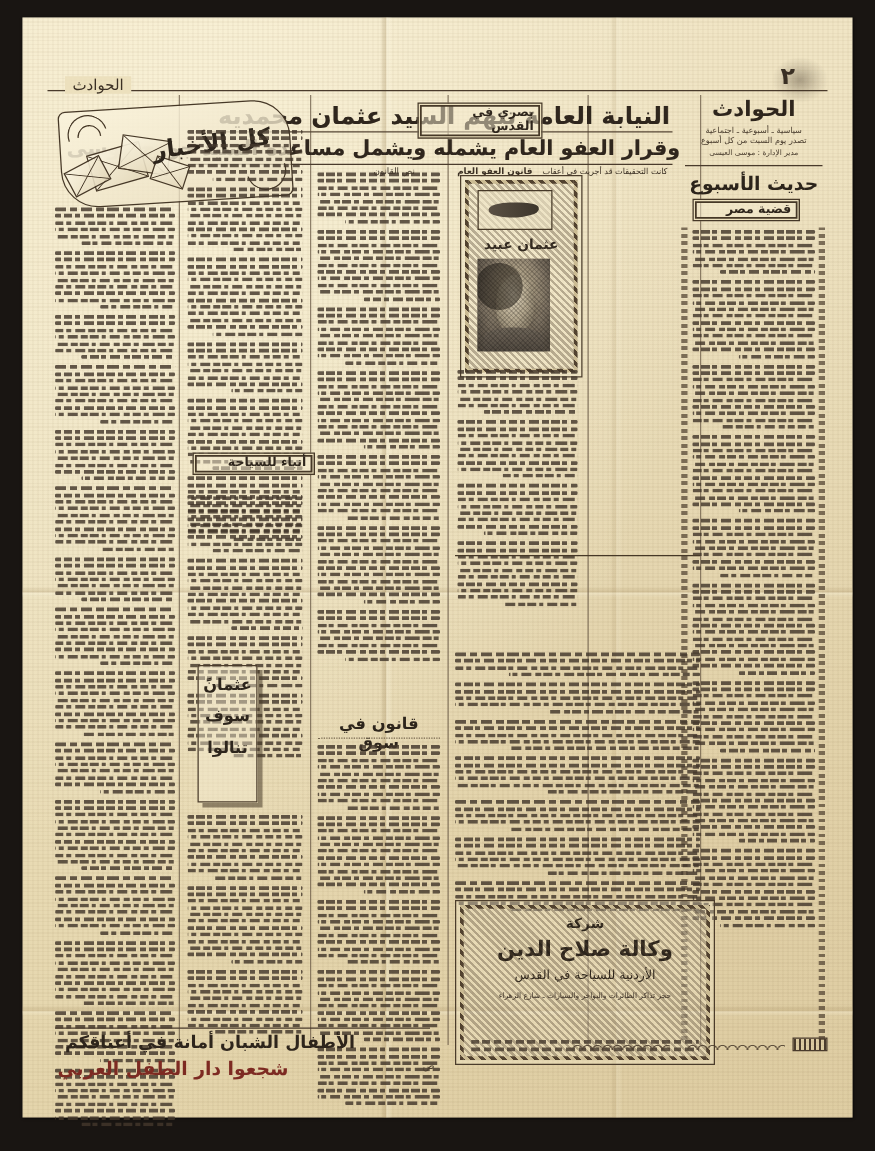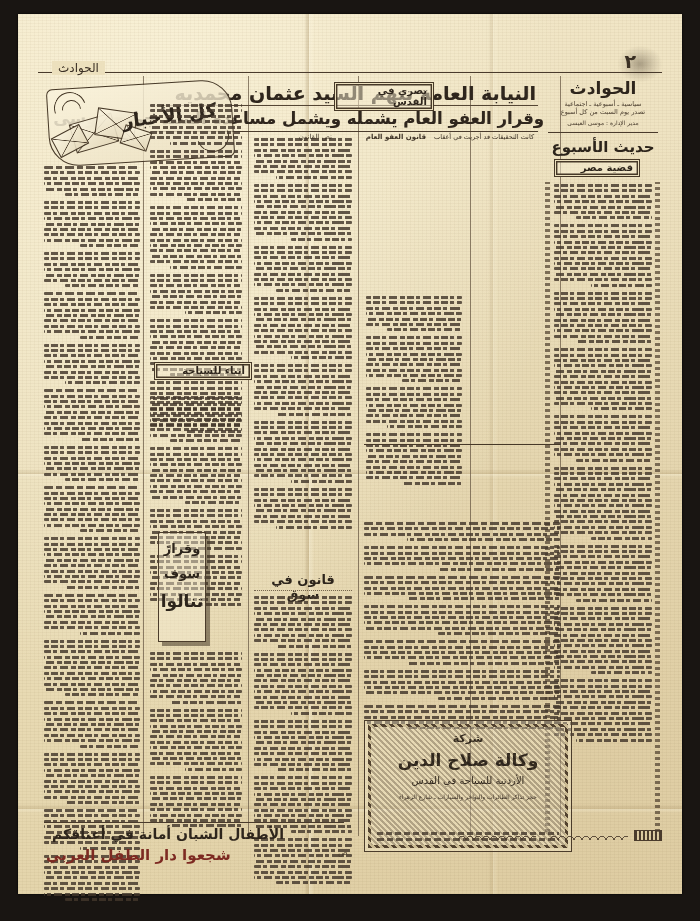--- a/index.html
+++ b/index.html
@@ -682,23 +682,23 @@
             <div class="ln"></div>
             <div class="ln"></div>
             <div class="ln"></div>
             <div class="ln"></div>
             <div class="ln"></div>
             <div class="ln short"></div>
           </div>
       </div>
 
       <div class="adbox shadow3d" style="left:120px;top:500px;width:46px;height:108px;">
-        <div class="adtitle" style="font-size:13px;margin-top:8px;">وقرارً</div>
+        <div class="adtitle" style="font-size:13px;margin-top:8px;">عثمانً</div>
         <div class="adtitle" style="font-size:13px;margin-top:10px;text-align:center;">سوف</div>
-        <div class="adtitle" style="font-size:17px;margin-top:10px;">تنالوا</div>
+        <div class="adtitle" style="font-size:13px;margin-top:10px;">تنالوا</div>
       </div>
 
       <div class="col" style="left:112px;top:620px;width:92px;">
         <div class="para">
             <div class="ln"></div>
             <div class="ln"></div>
             <div class="ln"></div>
             <div class="ln"></div>
             <div class="ln"></div>
             <div class="ln"></div>
@@ -883,20 +883,30 @@
             <div class="ln"></div>
             <div class="ln"></div>
             <div class="ln"></div>
             <div class="ln"></div>
             <div class="ln"></div>
             <div class="ln"></div>
             <div class="ln short2"></div>
           </div>
       </div>
 
+      <div class="ornbox" style="left:330px;top:108px;width:86px;height:150px;">
+        <div style="position:absolute;left:13px;top:11px;width:58px;height:30px;border:1.1px solid #463827;background:rgba(236,226,197,.6);">
+          <div style="position:absolute;left:8px;top:9px;width:40px;height:12px;border-radius:50% 40% 60% 50%;background:linear-gradient(90deg,#5a5044,#3d362c);"></div>
+        </div>
+        <div class="caption" style="position:absolute;left:0;right:0;top:48px;font-size:11px;">عثمان عبيد</div>
+        <div class="photo" style="left:13px;top:66px;width:58px;height:74px;">
+          <div class="head"></div>
+          <div class="shoulder"></div>
+        </div>
+      </div>
 
       <div class="col" style="left:328px;top:264px;width:96px;">
         <div class="para">
             <div class="ln"></div>
             <div class="ln"></div>
             <div class="ln"></div>
             <div class="ln"></div>
             <div class="ln"></div>
             <div class="ln"></div>
             <div class="ln short2"></div>

